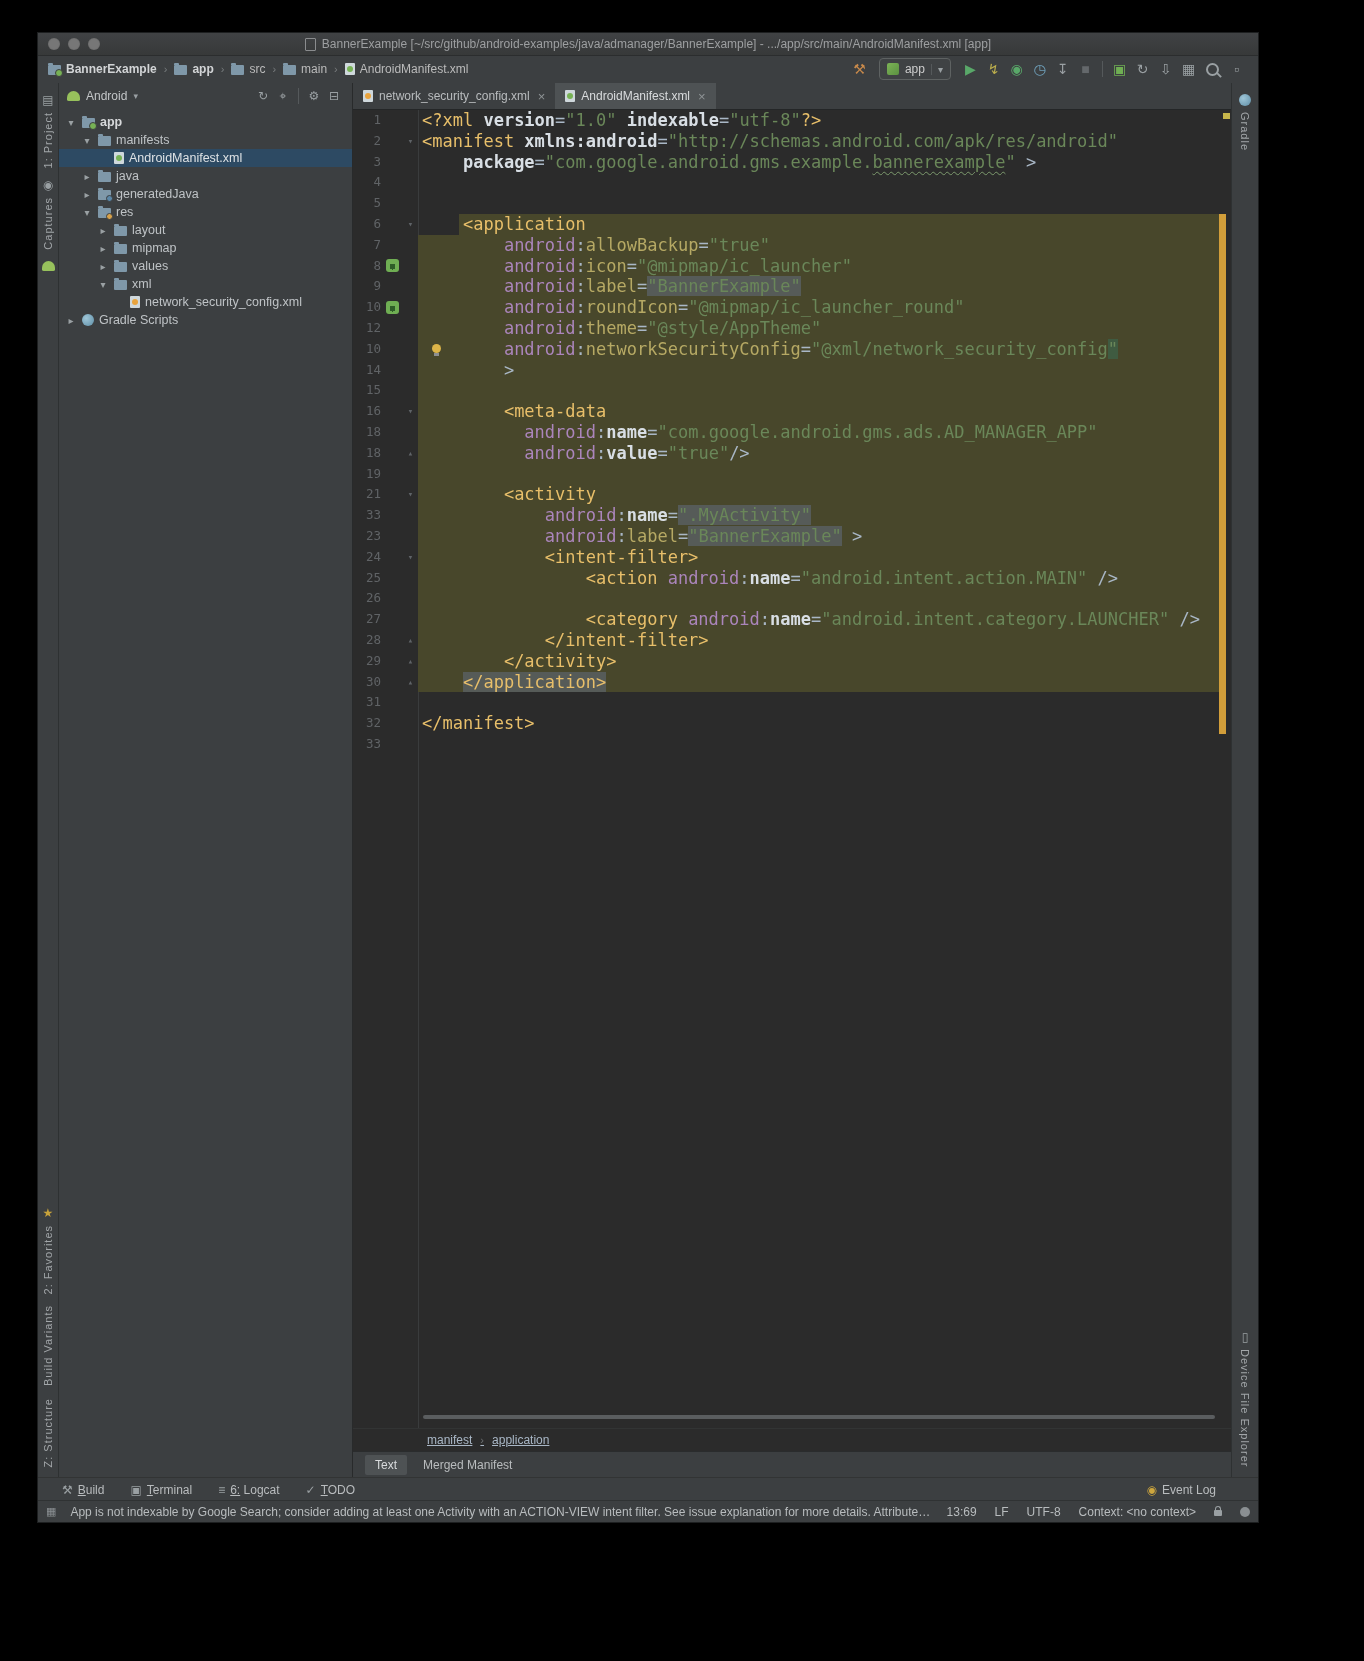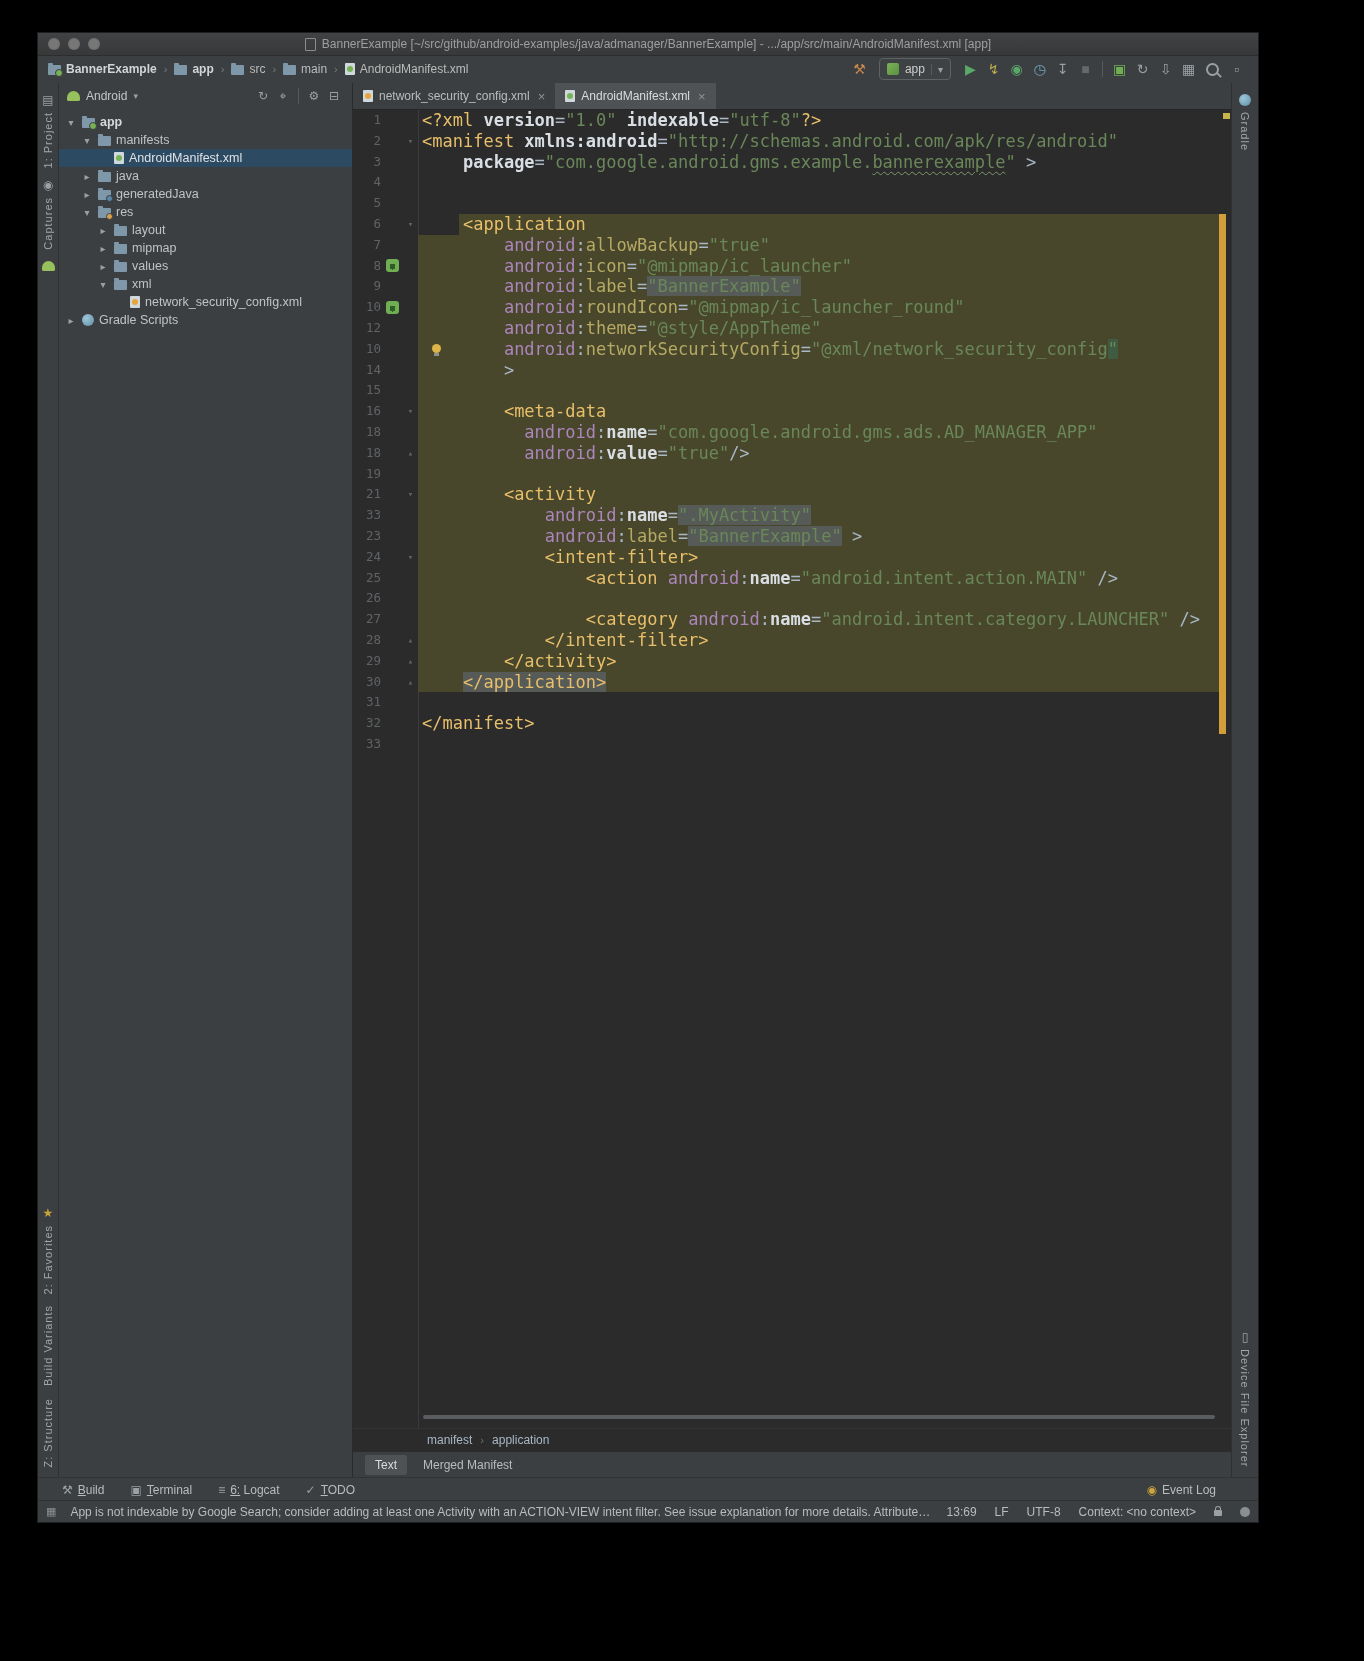--- a/index.html
+++ b/index.html
@@ -92,21 +92,21 @@
   .tk-socc{color:#6a8759;background:#565b58;}
   .tk-sq{color:#6a8759;background:#3f5b41;}
   .tk-tocc{color:#e8bf6a;background:#565b58;}
   .ic-droid-g{width:13px;height:13px;border-radius:3px;background:radial-gradient(circle at 50% 58%,#2e5d28 0 3px,#6fae53 3px);}
   .ic-bulb{position:absolute;left:14px;top:5px;width:9px;height:9px;border-radius:50%;background:#dcb448;}
   .ic-bulb::after{content:'';position:absolute;left:2px;top:9px;width:5px;height:3px;background:#8d8f91;}
   .selbar{position:absolute;left:866px;top:104px;width:7px;height:520px;background:#d29e3a;}
   .stripe-mark{position:absolute;right:1px;top:3px;width:7px;height:6px;background:#c7b64b;}
   .hscroll{position:absolute;left:70px;right:16px;bottom:9px;height:4px;background:#5a5d5f;border-radius:2px;}
   .xcrumbs{height:22px;flex:none;border-top:1px solid #323434;background:#2b2b2b;display:flex;align-items:center;
-    gap:8px;padding-left:74px;color:#a9b7c6;font-size:12px;}
+    gap:8px;padding-left:74px;color:#a9b7c6;font-size:12px;text-decoration:underline;}
   .xcrumbs .sep{color:#6d7173;font-size:11px;}
   .btabs{height:26px;flex:none;background:#3c3f41;border-top:1px solid #2a2c2d;display:flex;align-items:center;
     gap:6px;padding-left:12px;font-size:12px;color:#b9bcbe;}
   .btab{padding:3px 10px;border-radius:2px;}
   .btab.active{background:#4e5254;color:#d9dbdd;}
 
   
   .buildbar{position:absolute;left:0;right:0;bottom:21px;height:23px;background:#3c3f41;border-top:1px solid #323434;
     display:flex;align-items:center;padding:0 14px;font-size:12px;color:#b9bcbe;}
   #bbar-items{display:flex;align-items:center;gap:26px;margin-left:10px;}

